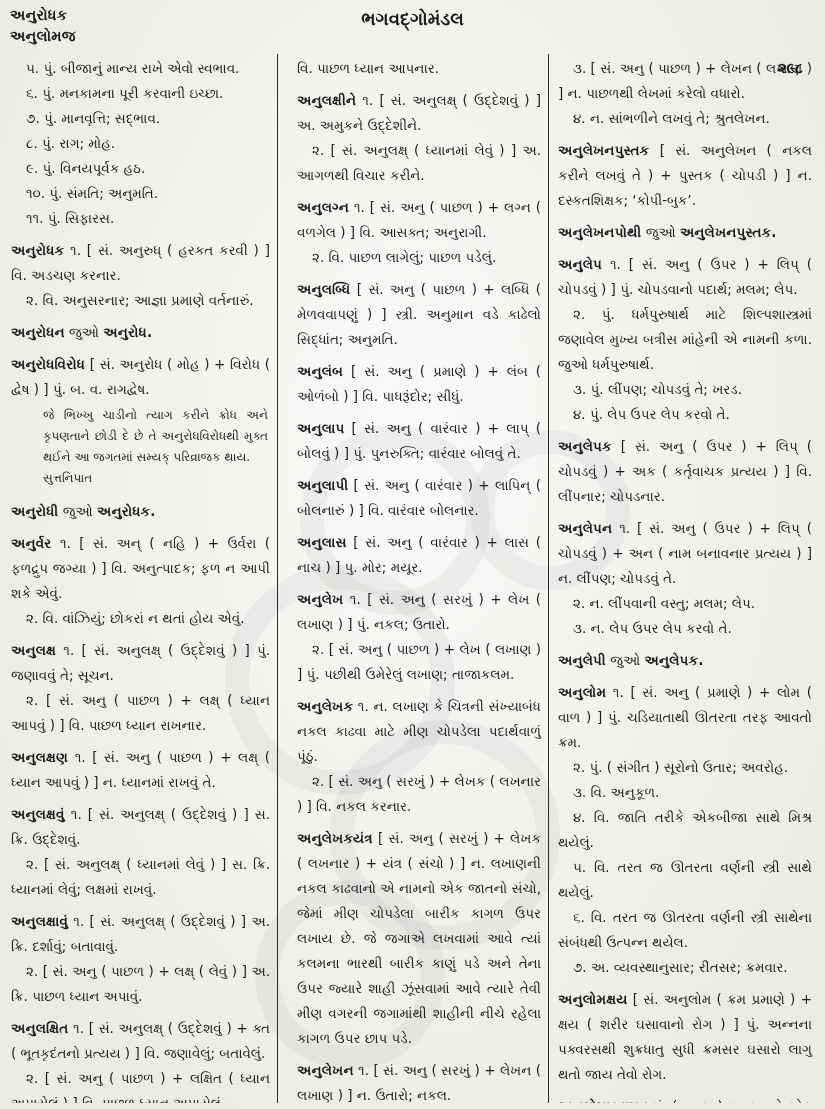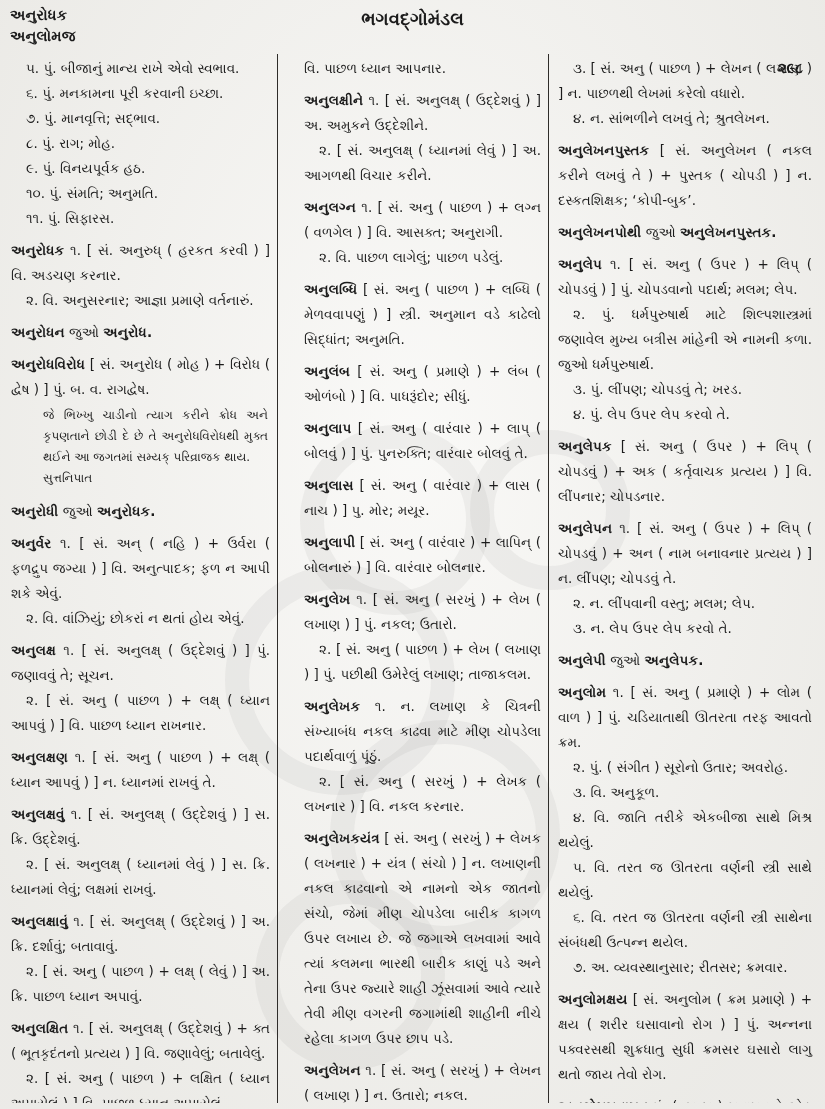--- a/index.html
+++ b/index.html
@@ -33,21 +33,21 @@
   .wm .r5 { width:160px; height:160px; left:470px; top:430px; }
 
   
   .cols { position:absolute; top:54px; left:6px; right:6px; bottom:6px; display:flex; }
   .col {
     width:33.333%; padding:2px 7px 0 5px;
     font-size:13.5px; line-height:25px; overflow:hidden;
     text-align:justify;
   }
   .col.mid, .col.last { border-left:1.6px solid #2e2c29; }
-  .col.mid { padding-left:26px; }
+  .col.mid { padding-left:19px; }
   .col.last { padding-left:9px; }
 
   p { margin:0; }
   p.entry, p.xref { margin-top:7px; }
   p.sense { text-indent:15px; }
   p.cont { }
   b { font-weight:700; letter-spacing:0.2px; }
   p.quote {
     font-size:12px; line-height:21px; text-align:justify;
     padding:3px 2px 3px 32px; text-indent:0;
@@ -105,22 +105,22 @@
       </section>
     <section class="col mid" id="col2">
         <p class="cont">વિ. પાછળ ધ્યાન આપનાર.</p>
         <p class="entry"><b>અનુલક્ષીને</b> ૧. [ સં. અનુલક્ષ્ ( ઉદ્દેશવું ) ] અ. અમુકને ઉદ્દેશીને.</p>
         <p class="sense">૨. [ સં. અનુલક્ષ્ ( ધ્યાનમાં લેવું ) ] અ. આગળથી વિચાર કરીને.</p>
         <p class="entry"><b>અનુલગ્ન</b> ૧. [ સં. અનુ ( પાછળ ) + લગ્ન ( વળગેલ ) ] વિ. આસક્ત; અનુરાગી.</p>
         <p class="sense">૨. વિ. પાછળ લાગેલું; પાછળ પડેલું.</p>
         <p class="entry"><b>અનુલબ્ધિ</b> [ સં. અનુ ( પાછળ ) + લબ્ધિ ( મેળવવાપણું ) ] સ્ત્રી. અનુમાન વડે કાઢેલો સિદ્ધાંત; અનુમતિ.</p>
         <p class="entry"><b>અનુલંબ</b> [ સં. અનુ ( પ્રમાણે ) + લંબ ( ઓળંબો ) ] વિ. પાધરૂંદોર; સીધું.</p>
         <p class="entry"><b>અનુલાપ</b> [ સં. અનુ ( વારંવાર ) + લાપ્ ( બોલવું ) ] પું. પુનરુક્તિ; વારંવાર બોલવું તે.</p>
+        <p class="entry"><b>અનુલાપી</b> [ સં. અનુ ( વારંવાર ) + લાપિન્ ( બોલનારું ) ] વિ. વારંવાર બોલનાર.</p>
         <p class="entry"><b>અનુલાસ</b> [ સં. અનુ ( વારંવાર ) + લાસ ( નાચ ) ] પુ. મોર; મયૂર.</p>
-        <p class="entry"><b>અનુલાપી</b> [ સં. અનુ ( વારંવાર ) + લાપિન્ ( બોલનારું ) ] વિ. વારંવાર બોલનાર.</p>
         <p class="entry"><b>અનુલેખ</b> ૧. [ સં. અનુ ( સરખું ) + લેખ ( લખાણ ) ] પું. નકલ; ઉતારો.</p>
         <p class="sense">૨. [ સં. અનુ ( પાછળ ) + લેખ ( લખાણ ) ] પું. પછીથી ઉમેરેલું લખાણ; તાજાકલમ.</p>
         <p class="entry"><b>અનુલેખક</b> ૧. ન. લખાણ કે ચિત્રની સંખ્યાબંધ નકલ કાઢવા માટે મીણ ચોપડેલા પદાર્થવાળું પૂંઠું.</p>
         <p class="sense">૨. [ સં. અનુ ( સરખું ) + લેખક ( લખનાર ) ] વિ. નકલ કરનાર.</p>
         <p class="entry"><b>અનુલેખકયંત્ર</b> [ સં. અનુ ( સરખું ) + લેખક ( લખનાર ) + યંત્ર ( સંચો ) ] ન. લખાણની નકલ કાઢવાનો એ નામનો એક જાતનો સંચો, જેમાં મીણ ચોપડેલા બારીક કાગળ ઉપર લખાય છે. જે જગાએ લખવામાં આવે ત્યાં કલમના ભારથી બારીક કાણું પડે અને તેના ઉપર જ્યારે શાહી ઝૂંસવામાં આવે ત્યારે તેવી મીણ વગરની જગામાંથી શાહીની નીચે રહેલા કાગળ ઉપર છાપ પડે.</p>
         <p class="entry"><b>અનુલેખન</b> ૧. [ સં. અનુ ( સરખું ) + લેખન ( લખાણ ) ] ન. ઉતારો; નકલ.</p>
       </section>
     <section class="col last" id="col3">
         <p class="sense">૩. [ સં. અનુ ( પાછળ ) + લેખન ( લખાણ ) ] ન. પાછળથી લેખમાં કરેલો વધારો.</p>
         <p class="sense">૪. ન. સાંભળીને લખવું તે; શ્રુતલેખન.</p>

